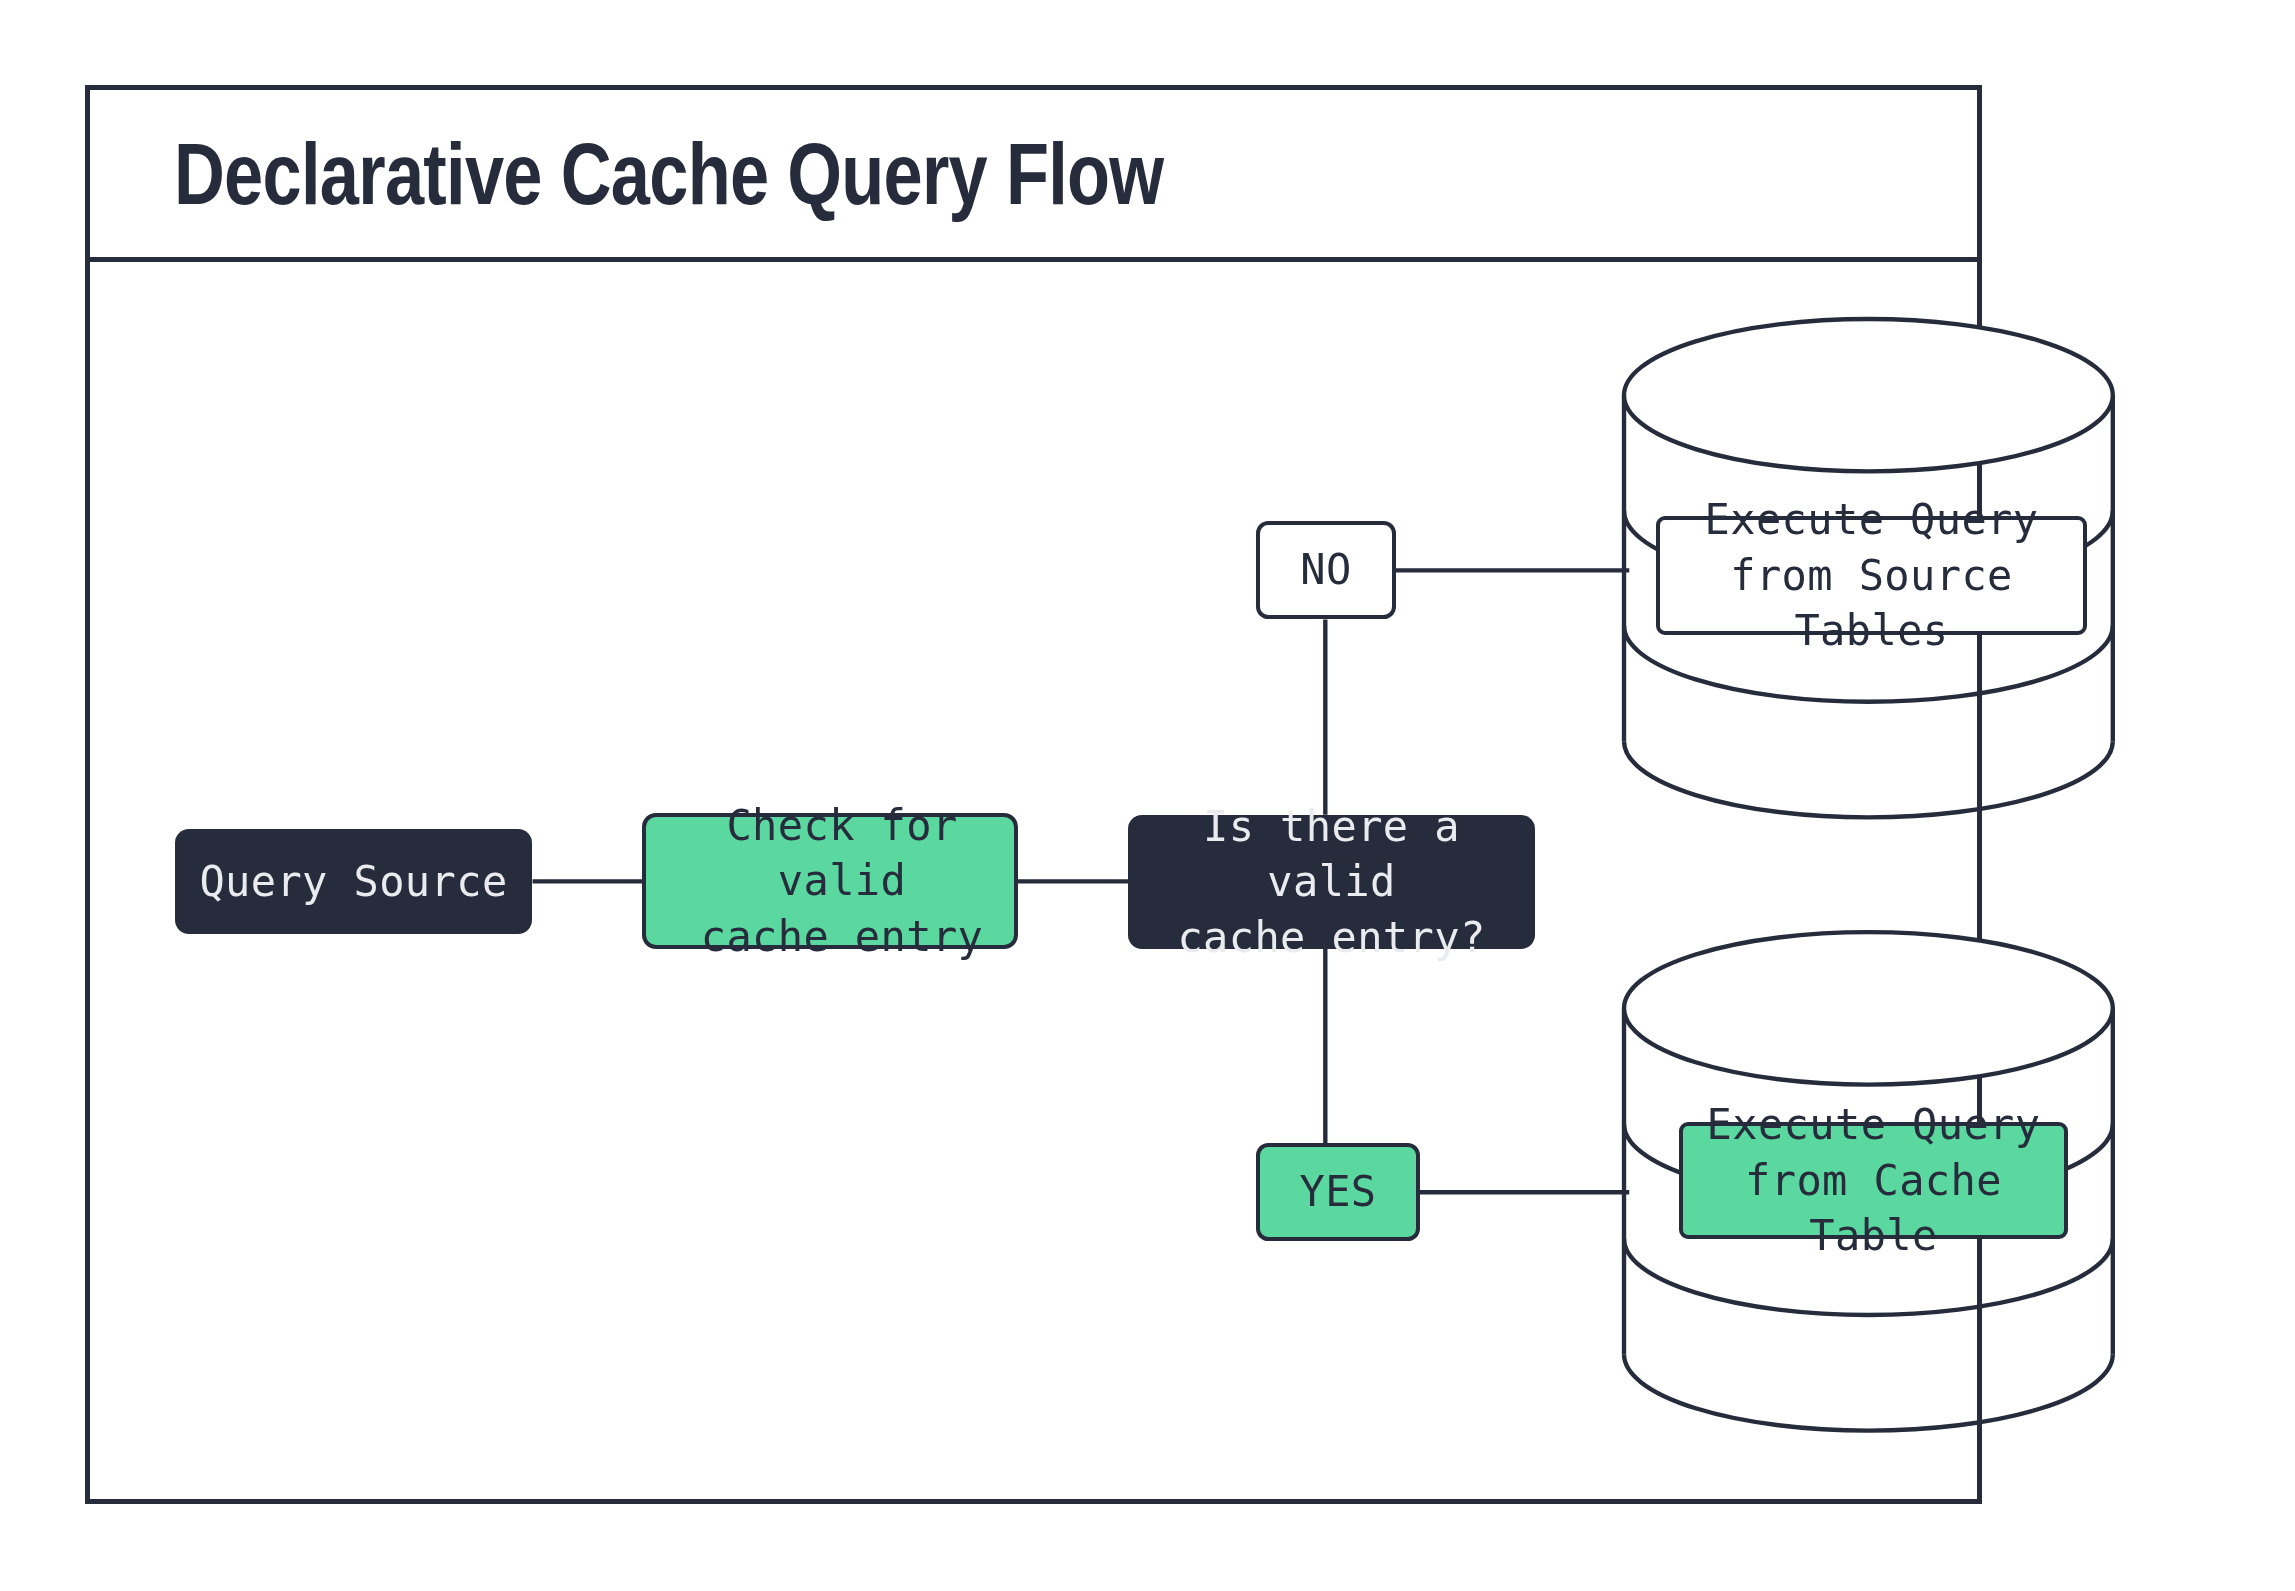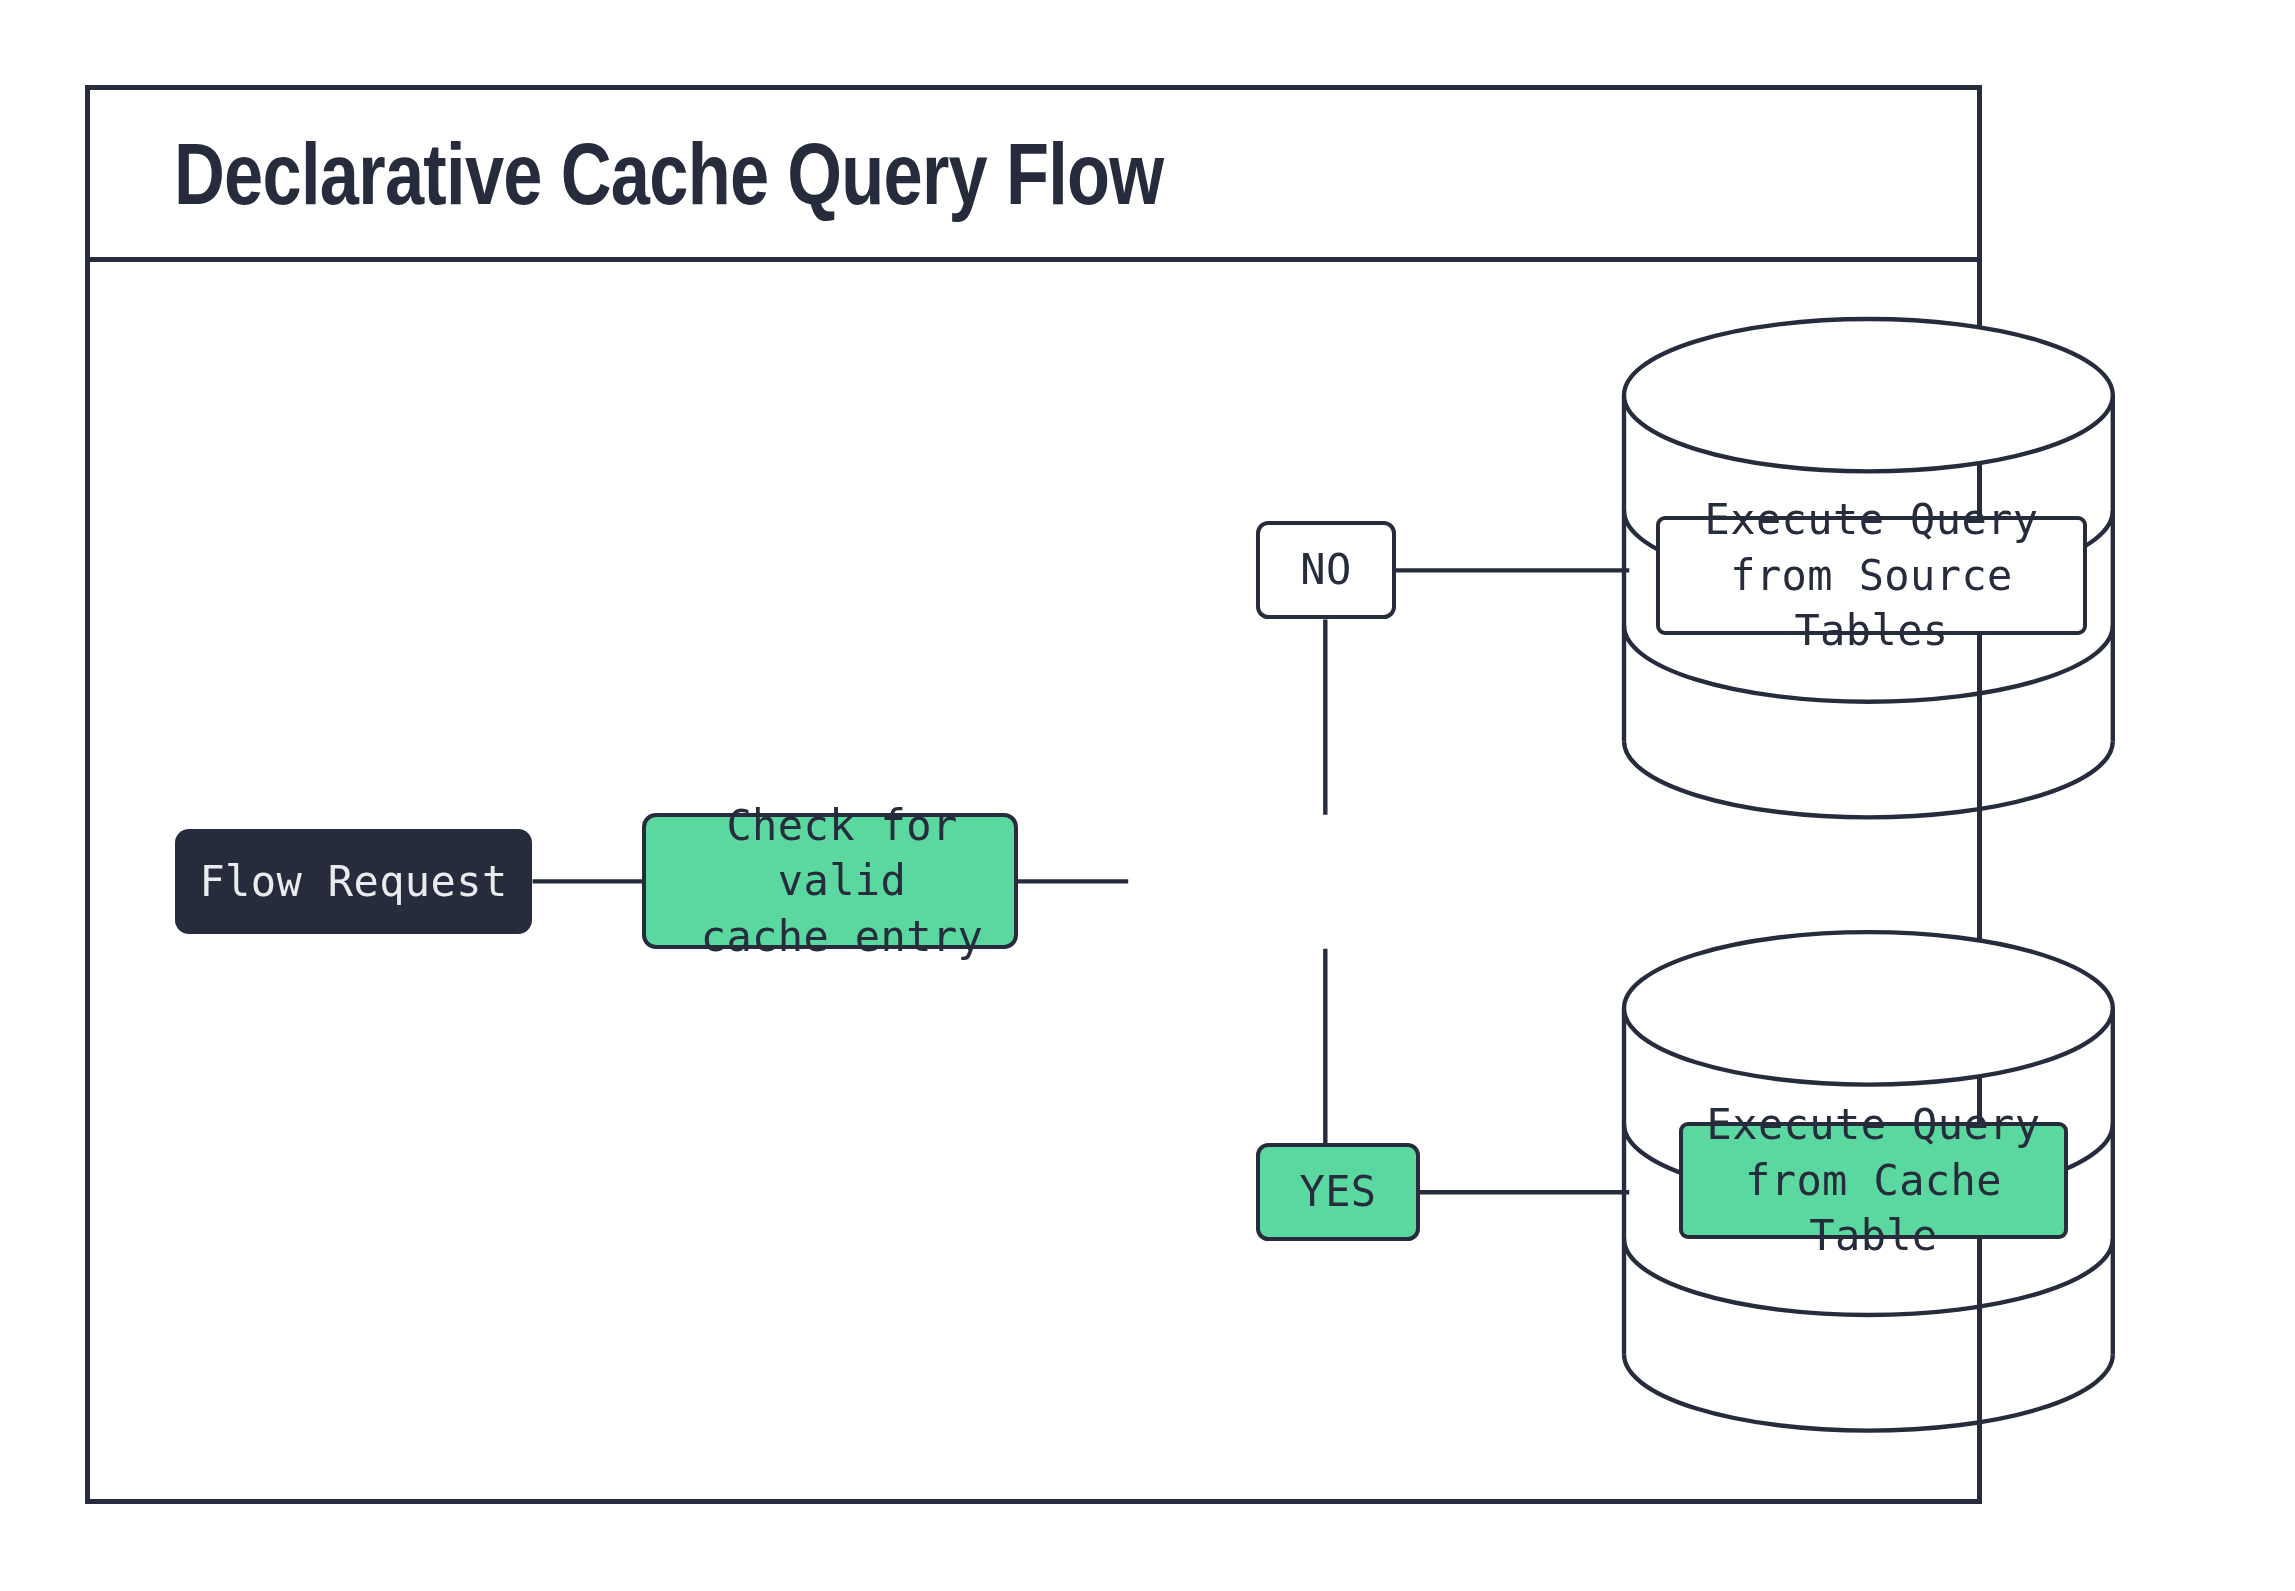--- a/index.html
+++ b/index.html
@@ -115,28 +115,32 @@
         <line x1="2412" y1="1151" x2="2412" y2="1546"></line>
         <path d="M1854 1546 A279 87 0 0 0 2412 1546"></path>
         <path d="M1854 1283 A279 87 0 0 0 2412 1283"></path>
         <path d="M1854 1414 A279 87 0 0 0 2412 1414"></path>
         <ellipse cx="2133" cy="1151" rx="279" ry="87" fill="#ffffff"></ellipse>
       </g>
     </g>
   </svg>
 
   <div class="node dark" style="left:175px; top:829px; width:357px; height:105px;">
-    <span>Flow Request</span>
+    <span>Query Source</span>
   </div>
 
   <div class="node green" style="left:642px; top:813px; width:376px; height:136px;padding-left:24px;">
     <span>Check for valid
 cache entry</span>
   </div>
 
+  <div class="node dark" style="left:1128px; top:815px; width:407px; height:134px;">
+    <span>Is there a valid
+cache entry?</span>
+  </div>
 
   <div class="node white small" style="left:1256px; top:521px; width:140px; height:98px;">
     <span>NO</span>
   </div>
 
   <div class="node green small" style="left:1256px; top:1143px; width:164px; height:98px;">
     <span>YES</span>
   </div>
 
   <div class="node white plaque" style="left:1656px; top:516px; width:431px; height:119px;">

